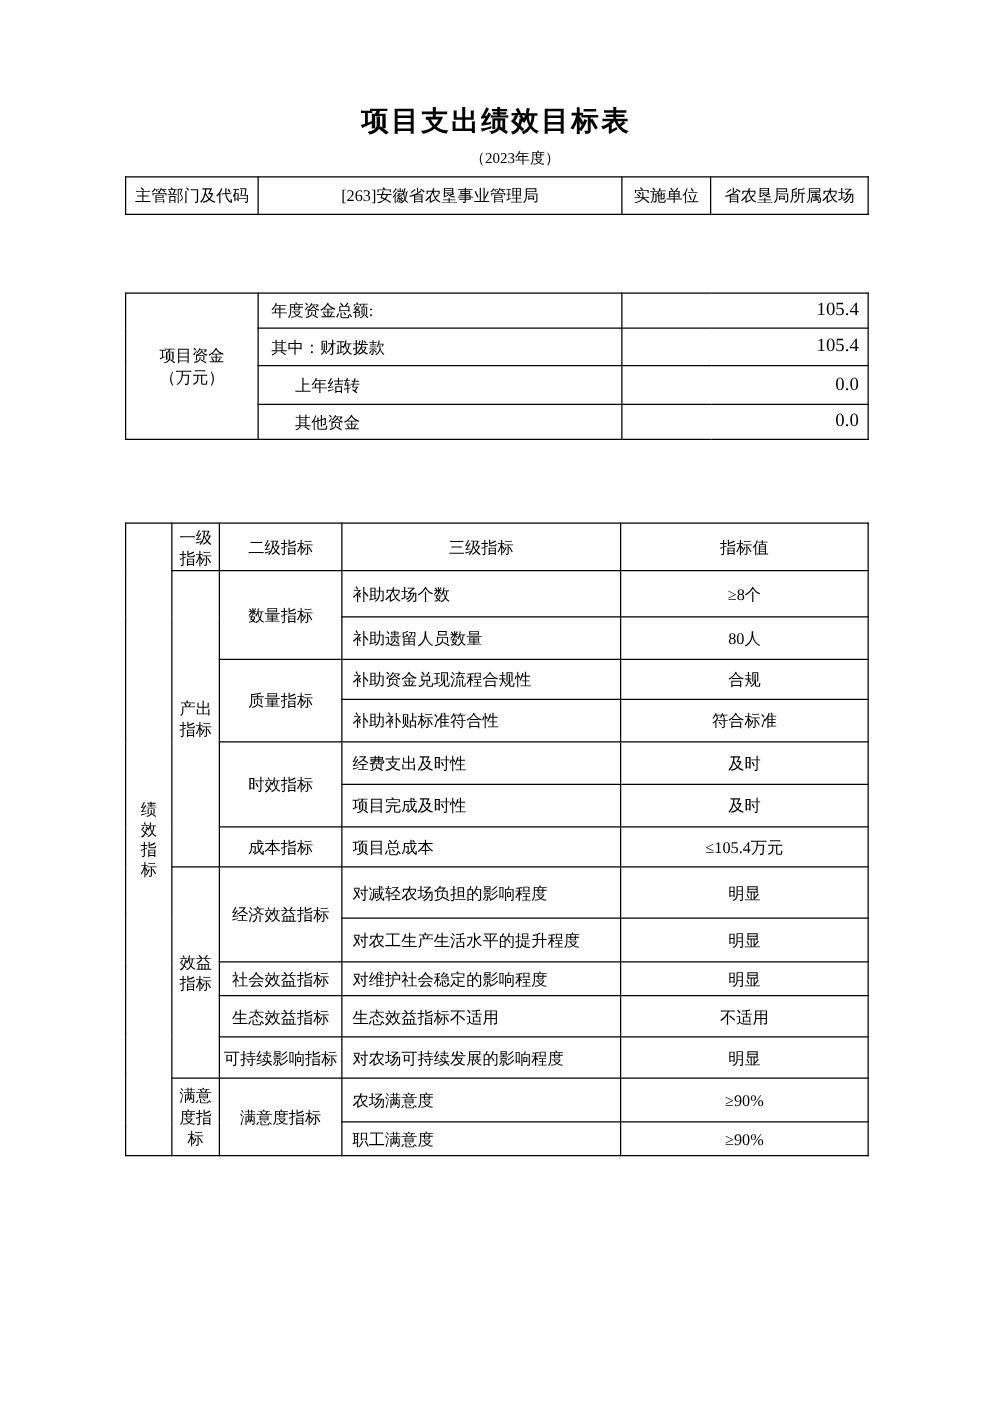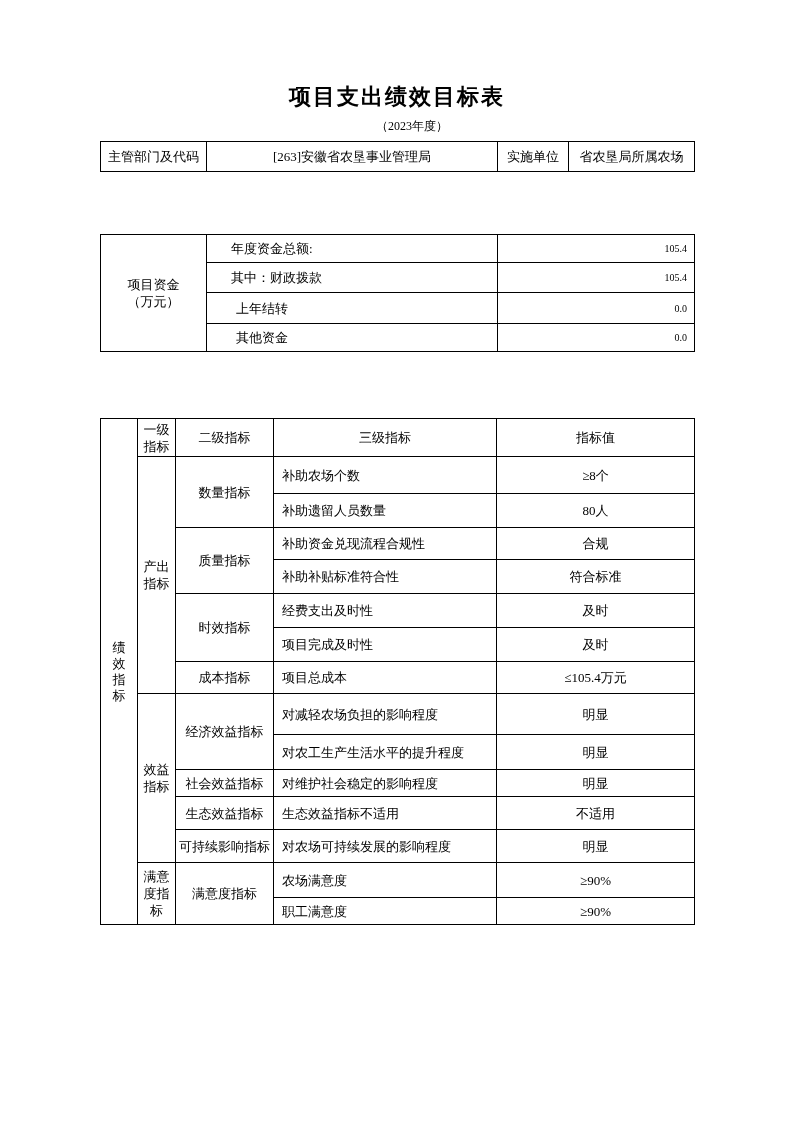--- a/index.html
+++ b/index.html
@@ -17,23 +17,23 @@
   table{
     position:absolute;left:100px;border-collapse:collapse;table-layout:fixed;
     width:594px;
   }
   td{
     border:1px solid #000;font-size:13px;line-height:17px;
     padding:1px 3px;vertical-align:middle;overflow:hidden;word-break:break-all;
   }
   .c{text-align:center;}
   .pre{white-space:pre-line;}
-  .fname{text-align:left;padding-left:24px;}
+  .fname{text-align:left;padding-left:10px;}
   .indent{padding-left:29px;}
-  .num{text-align:right;padding-right:7px;font-size:10px;}
+  .num{text-align:right;padding-right:7px;font-size:15px;}
   .tname{text-align:left;padding-left:8px;}
   .goal-text{text-align:left;padding:4px 7px;line-height:21px;font-size:13px;}
   .side{line-height:16px;font-size:13px;letter-spacing:0;}
   #t1a{top:141px;}
   #t1b{top:234px;}
   #t2{top:355px;}
   #t3{top:418px;}
 </style>
 </head>
 <body>

